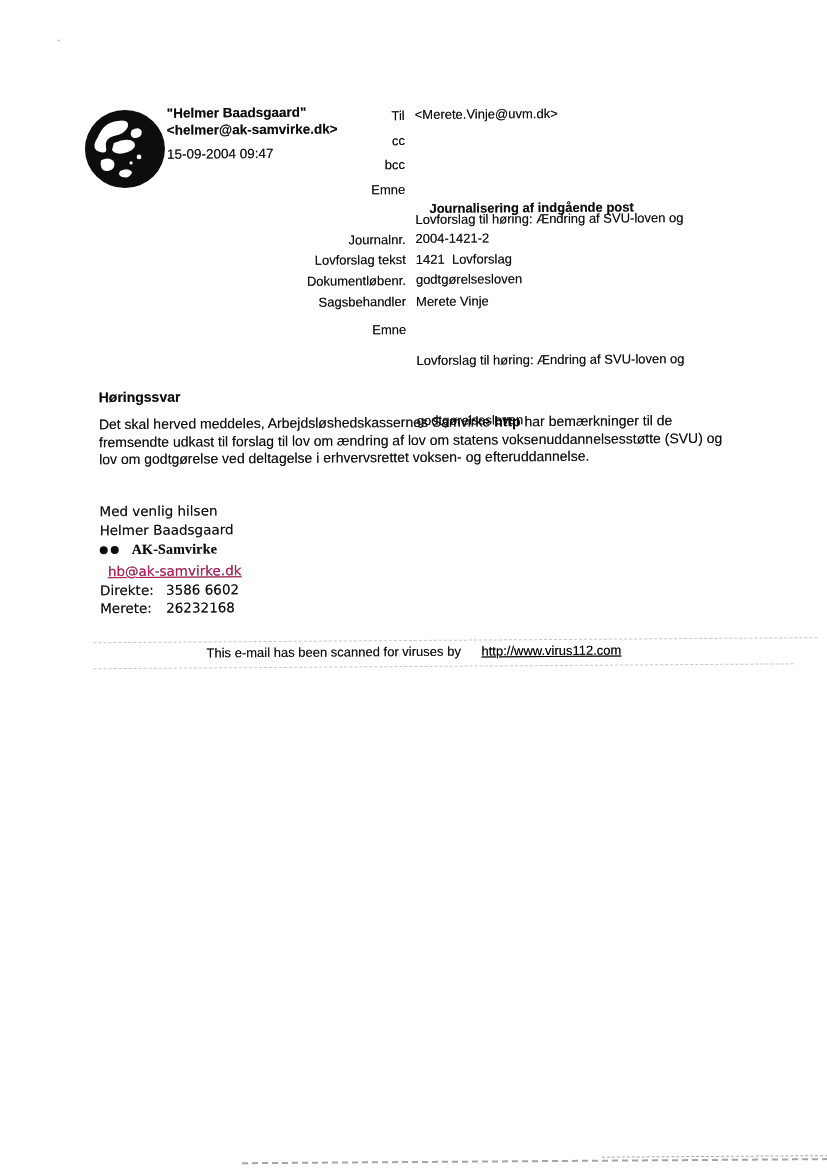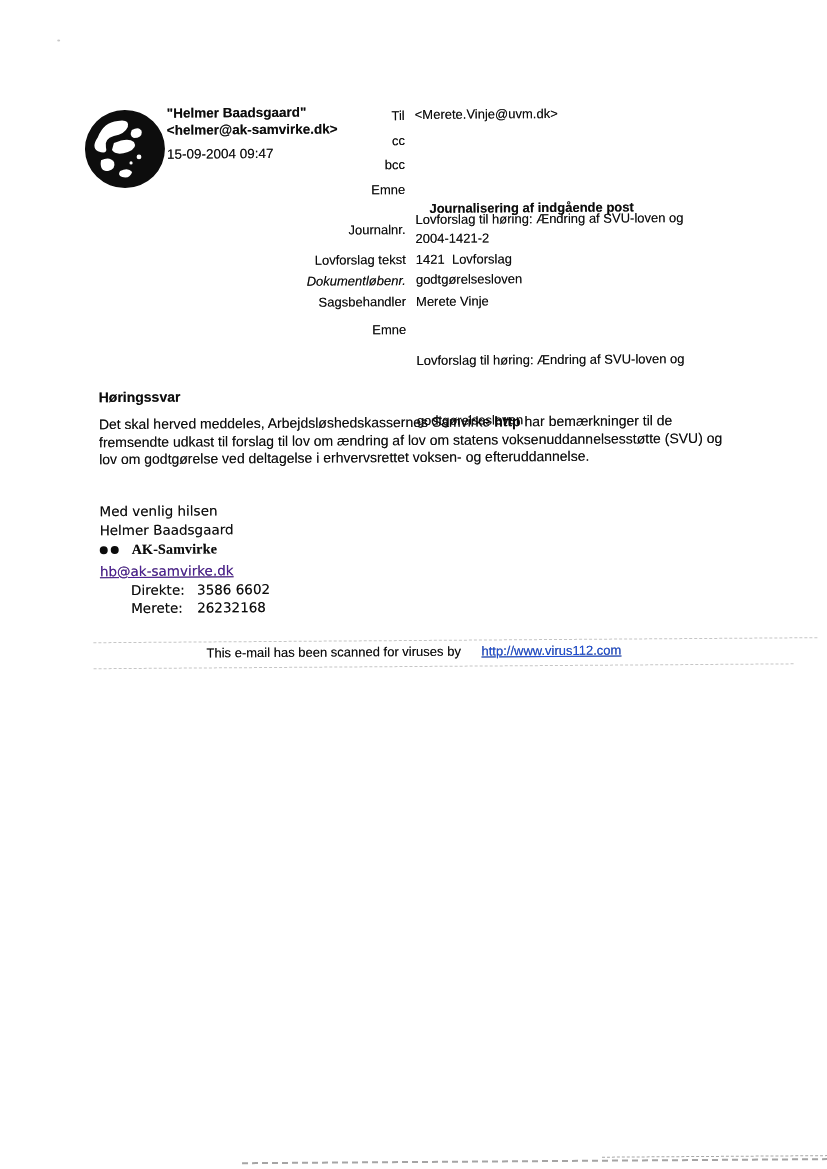--- a/index.html
+++ b/index.html
@@ -23,28 +23,28 @@
   
   .heading{left:100px;top:387px;font-size:14px;}
   .para{left:100px;top:414px;width:680px;font-size:14px;line-height:17.6px;}
   .para .pline{white-space:pre-wrap;}
   
   .sig{left:100px;top:500px;width:300px;font-family:"DejaVu Sans",sans-serif;font-size:13.5px;line-height:18.5px;}
   .sig .logo-row{display:flex;align-items:center;height:20px;margin:1px 0 2px 0;}
   .dots{display:flex;gap:3px;margin-right:13px;}
   .dot{width:8px;height:8px;border-radius:50%;background:#0c0c0c;}
   .company{font-family:"Liberation Serif",serif;font-weight:bold;font-size:14px;letter-spacing:.2px;}
-  .sig a, .siglink{color:#4c1d95;text-decoration:underline;}
-  .phone-label{display:inline-block;width:66px;margin-left:31px;}
+  .sig a, .siglink{color:#be185d;text-decoration:underline;margin-left:8px;}
+  .phone-label{display:inline-block;width:66px;}
   
   .scanline{border-top:1px dashed #c6c6c6;height:0;}
   .scan-top{top:640px;left:93px;width:724px;}
   .scan-bottom{top:666px;left:93px;width:700px;}
   .scan-notice{top:644px;left:0;right:0;text-align:center;font-size:13px;}
-  .scan-notice a{color:#1d4ed8;text-decoration:underline;margin-left:17px;}
+  .scan-notice a{color:#000000;text-decoration:underline;margin-left:17px;}
   
   .bottom-line{top:1161px;left:238px;width:586px;border-top:2px dashed #8f8f8f;opacity:.8;height:0;}
   .bottom-line2{top:1158px;left:598px;width:226px;border-top:1px dashed #a8a8a8;height:0;}
   .speck{background:#9a9a9a;border-radius:50%;opacity:.55;}
 </style>
 </head>
 <body>
 
 <div class="page">
   <div class="rot">
@@ -82,27 +82,27 @@
     <div class="abs fval ink" style="top:157px;"></div>
 
     <div class="abs flabel ink" style="top:182px;">Emne</div>
     <div class="abs fval ink" style="top:170px;">
       <div>Lovforslag til høring: Ændring af SVU-loven og</div>
       <div>godtgørelsesloven</div>
     </div>
 
     <div class="abs jnote b ink" style="top:201px;">Journalisering af indgående post</div>
 
-    <div class="abs flabel ink" style="top:222px;">Journalnr.</div>
+    <div class="abs flabel ink" style="top:232px;">Journalnr.</div>
     <div class="abs fval ink" style="top:229px;">2004-1421-2</div>
 
     <div class="abs flabel ink" style="top:252px;">Lovforslag tekst</div>
     <div class="abs fval ink" style="top:250px;">1421  Lovforslag</div>
 
-    <div class="abs flabel ink" style="top:273px;font-style:italic;">Dokumentløbenr.</div>
+    <div class="abs flabel ink" style="top:273px;">Dokumentløbenr.</div>
     <div class="abs fval ink" style="top:273px;"></div>
 
     <div class="abs flabel ink" style="top:294px;">Sagsbehandler</div>
     <div class="abs fval ink" style="top:292px;">Merete Vinje</div>
 
     <div class="abs flabel ink" style="top:322px;">Emne</div>
     <div class="abs fval ink" style="top:311px;">
       <div>Lovforslag til høring: Ændring af SVU-loven og</div>
       <div>godtgørelsesloven</div>
     </div>

